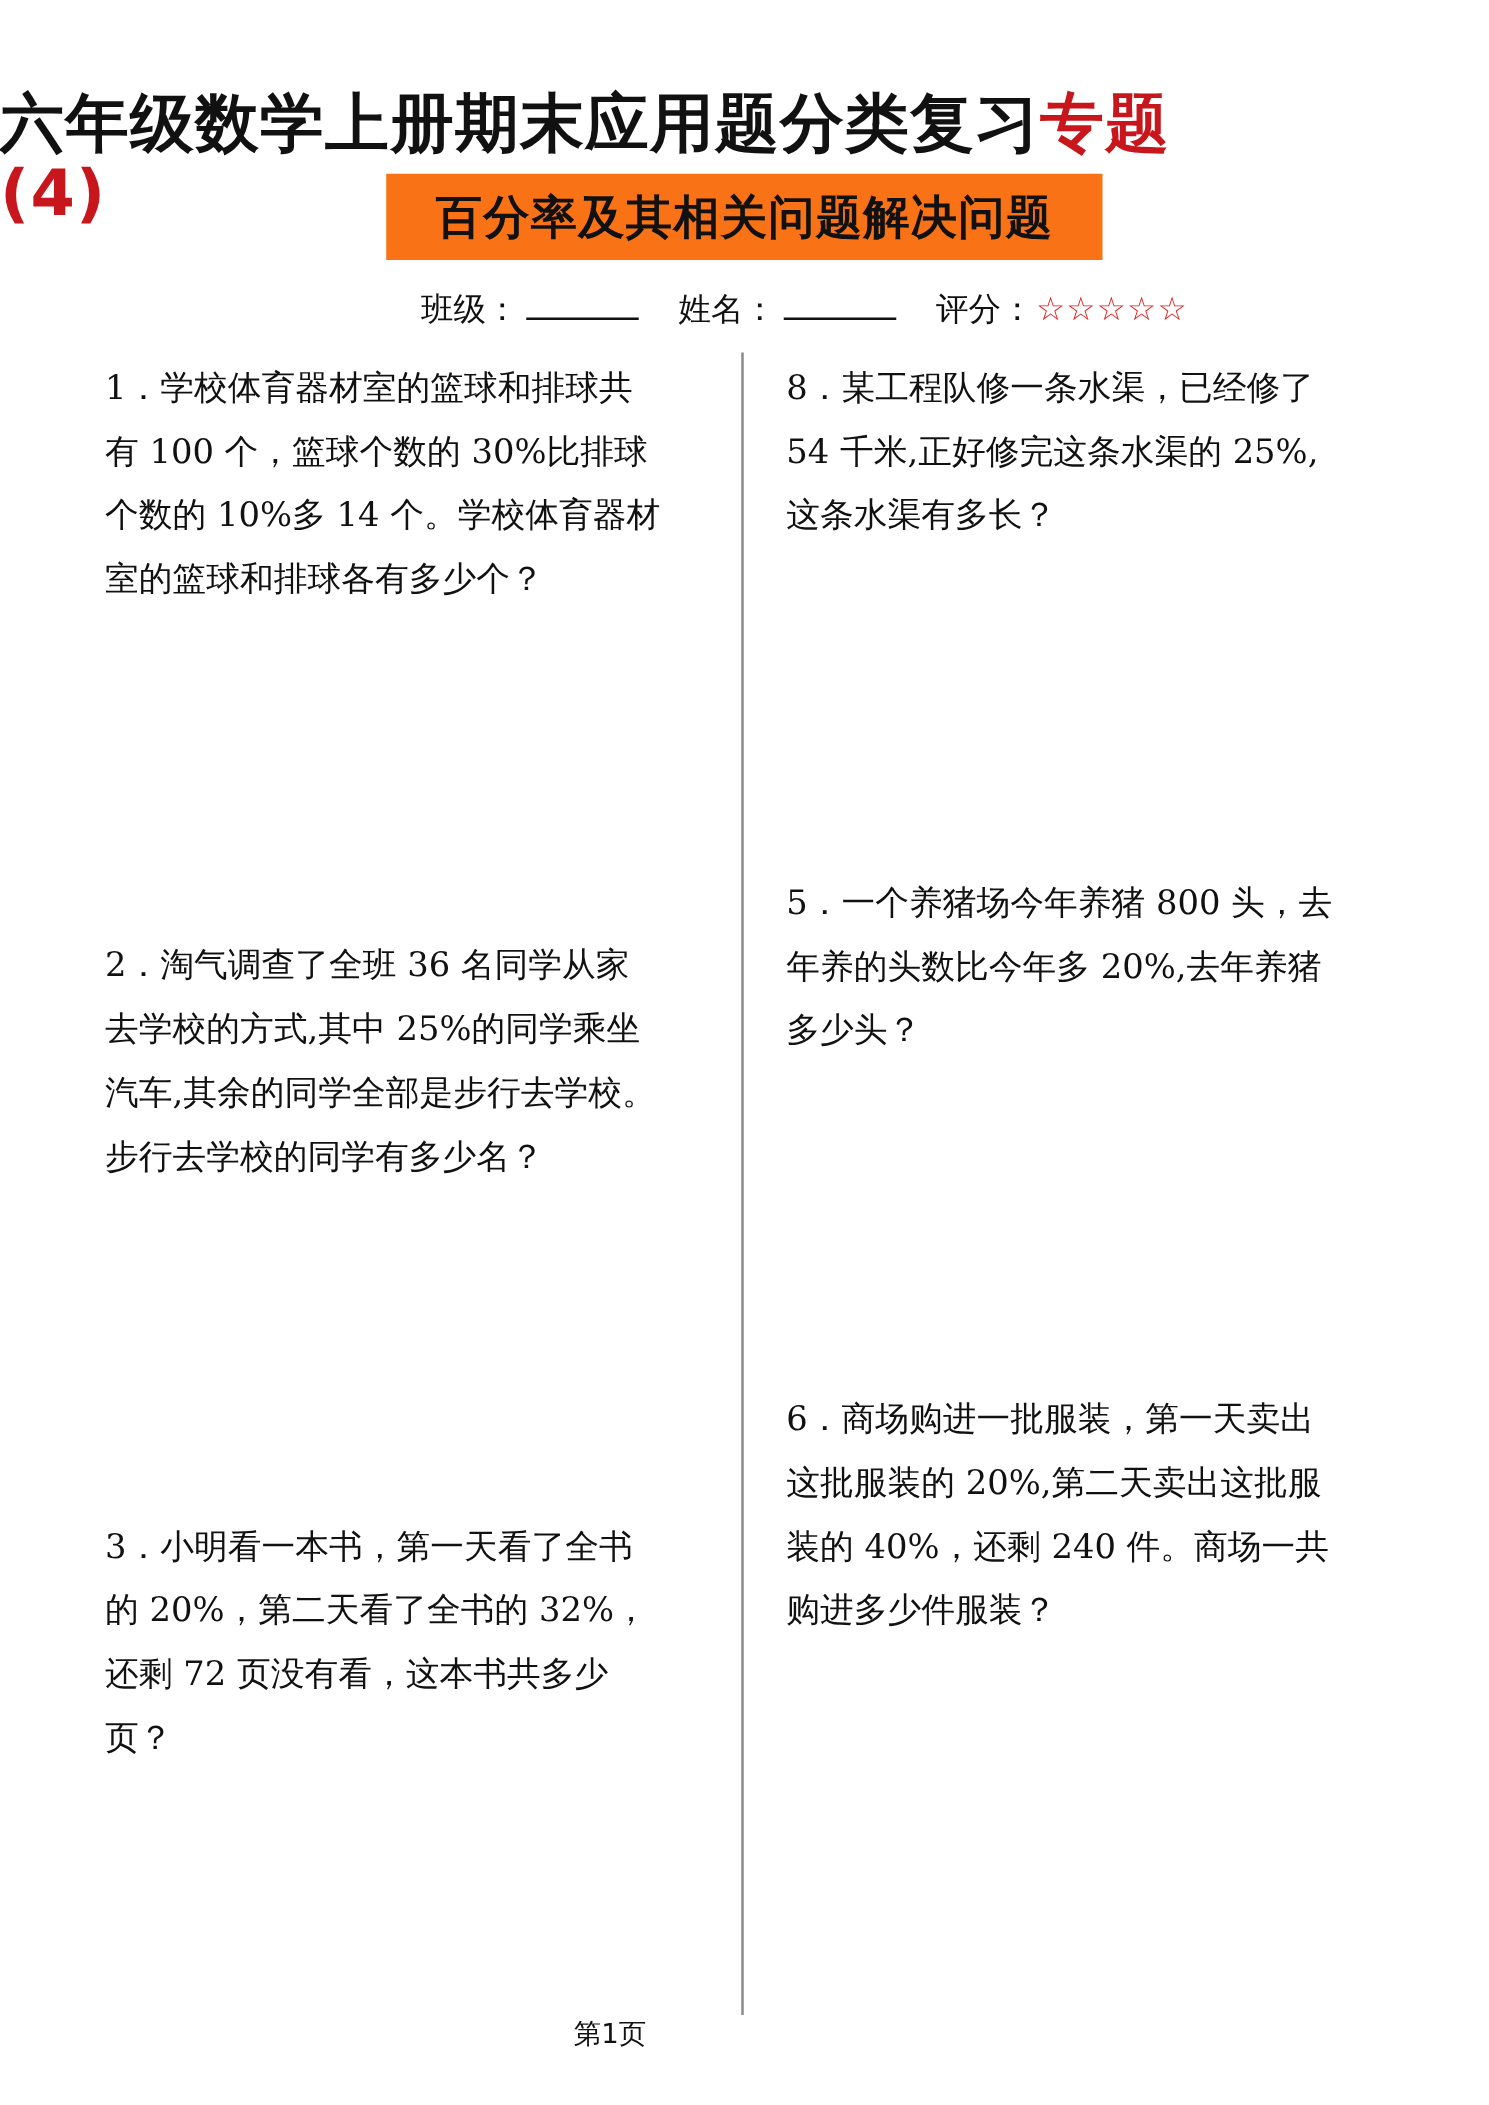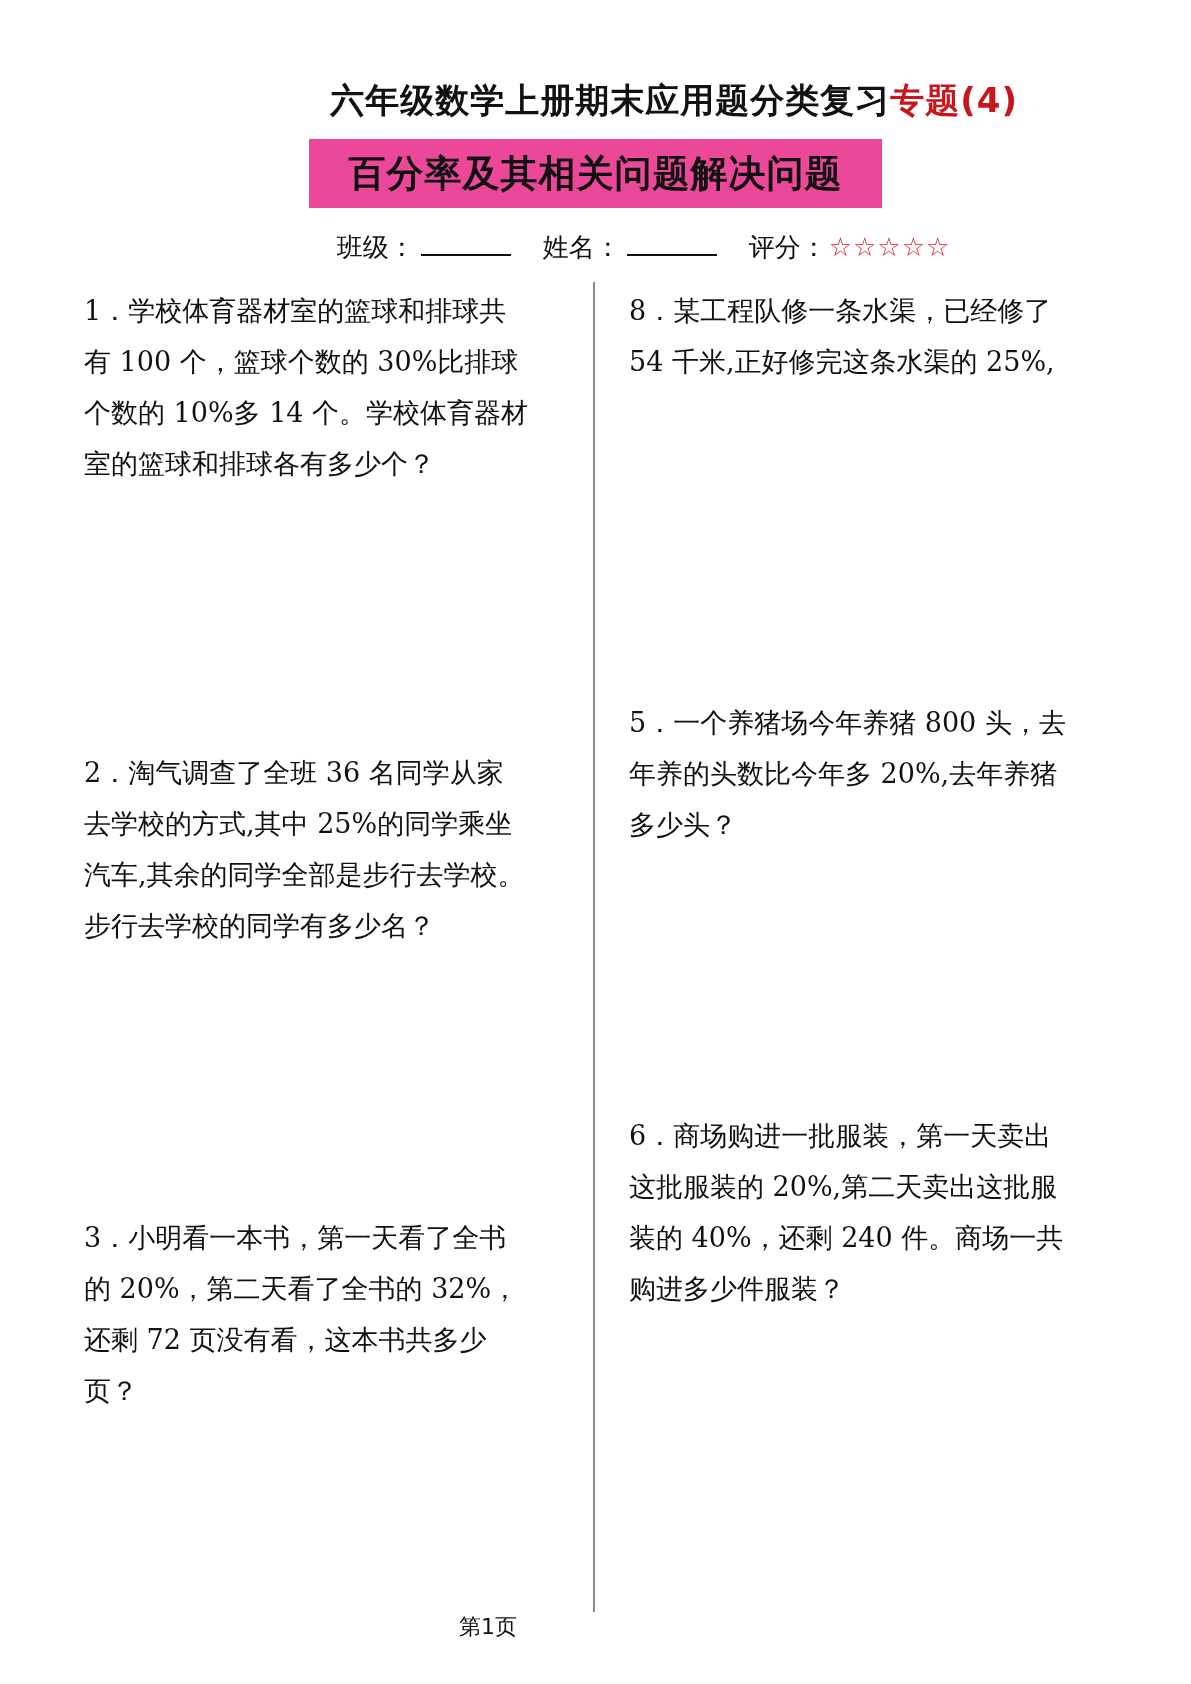--- a/index.html
+++ b/index.html
@@ -1,29 +1,29 @@
 <!DOCTYPE html>
 <html><head>
 <meta charset="utf-8">
 <style>
   html, body { margin: 0; padding: 0; background: #ffffff; }
   body {
     width: 1191px; height: 1684px; position: relative; overflow: hidden;
     font-family: "DejaVu Serif", "Liberation Serif", serif; color: #111;
   }
   .title {
-    position: absolute; left: 0; top: 72px; width: 1018px; text-align: right;
+    position: absolute; left: 0; top: 72px; width: 1018px; text-align: left;
     font-family: "DejaVu Sans", "Liberation Sans", sans-serif;
-    font-weight: bold; font-size: 34px; letter-spacing: 1px; color: #111;
+    font-weight: bold; font-size: 51px; letter-spacing: 1px; color: #111;
     line-height: 56px;
   }
   .title .accent { color: #c8161d; }
   .subtitle-box {
     position: absolute; left: 309px; top: 139px; width: 573px; height: 69px;
-    background: #ec4899;
+    background: #f97316;
     display: flex; align-items: center; justify-content: center;
   }
   .subtitle {
     font-family: "DejaVu Sans", "Liberation Sans", sans-serif;
     font-weight: bold; font-size: 37px; color: #111; letter-spacing: 1px;
   }
   .info-row {
     position: absolute; left: 0; top: 228px; width: 1191px;
     display: flex; justify-content: center; align-items: baseline;
     font-family: "DejaVu Sans", "Liberation Sans", sans-serif;
@@ -97,20 +97,21 @@
 <div class="question left" style="top:1212px;">
   <span class="line">3．小明看一本书，第一天看了全书</span>
   <span class="line">的 20%，第二天看了全书的 32%，</span>
   <span class="line">还剩 72 页没有看，这本书共多少</span>
   <span class="line">页？</span>
 </div>
 
 <div class="question right" style="top:285px;">
   <span class="line">8．某工程队修一条水渠，已经修了</span>
   <span class="line">54 千米,正好修完这条水渠的 25%,</span>
+  <span class="line">这条水渠有多长？</span>
 </div>
 
 <div class="question right" style="top:697px;">
   <span class="line">5．一个养猪场今年养猪 800 头，去</span>
   <span class="line">年养的头数比今年多 20%,去年养猪</span>
   <span class="line">多少头？</span>
 </div>
 
 <div class="question right" style="top:1110px;">
   <span class="line">6．商场购进一批服装，第一天卖出</span>

